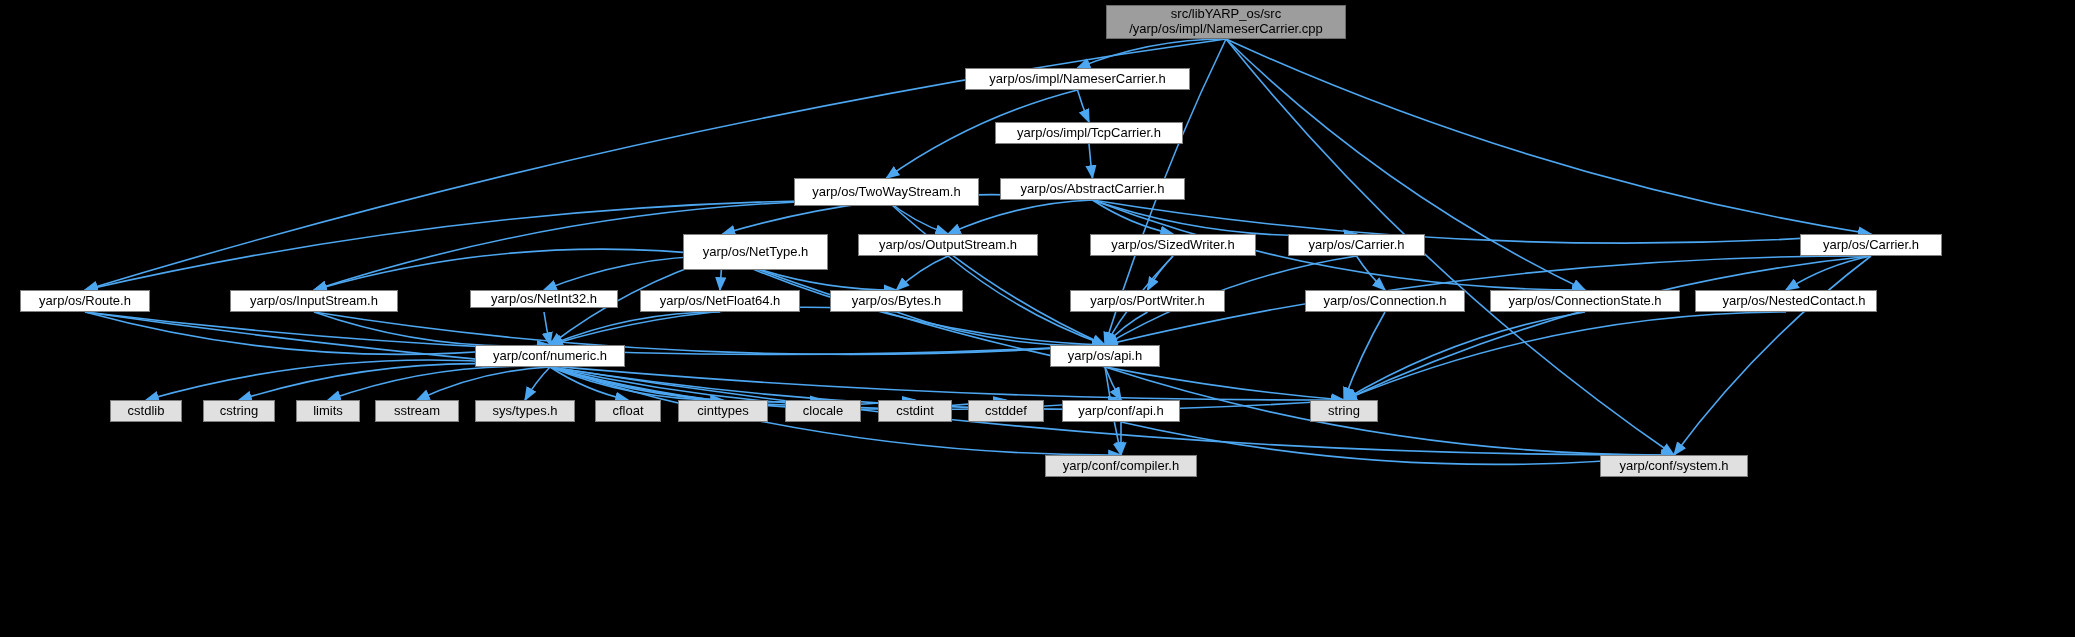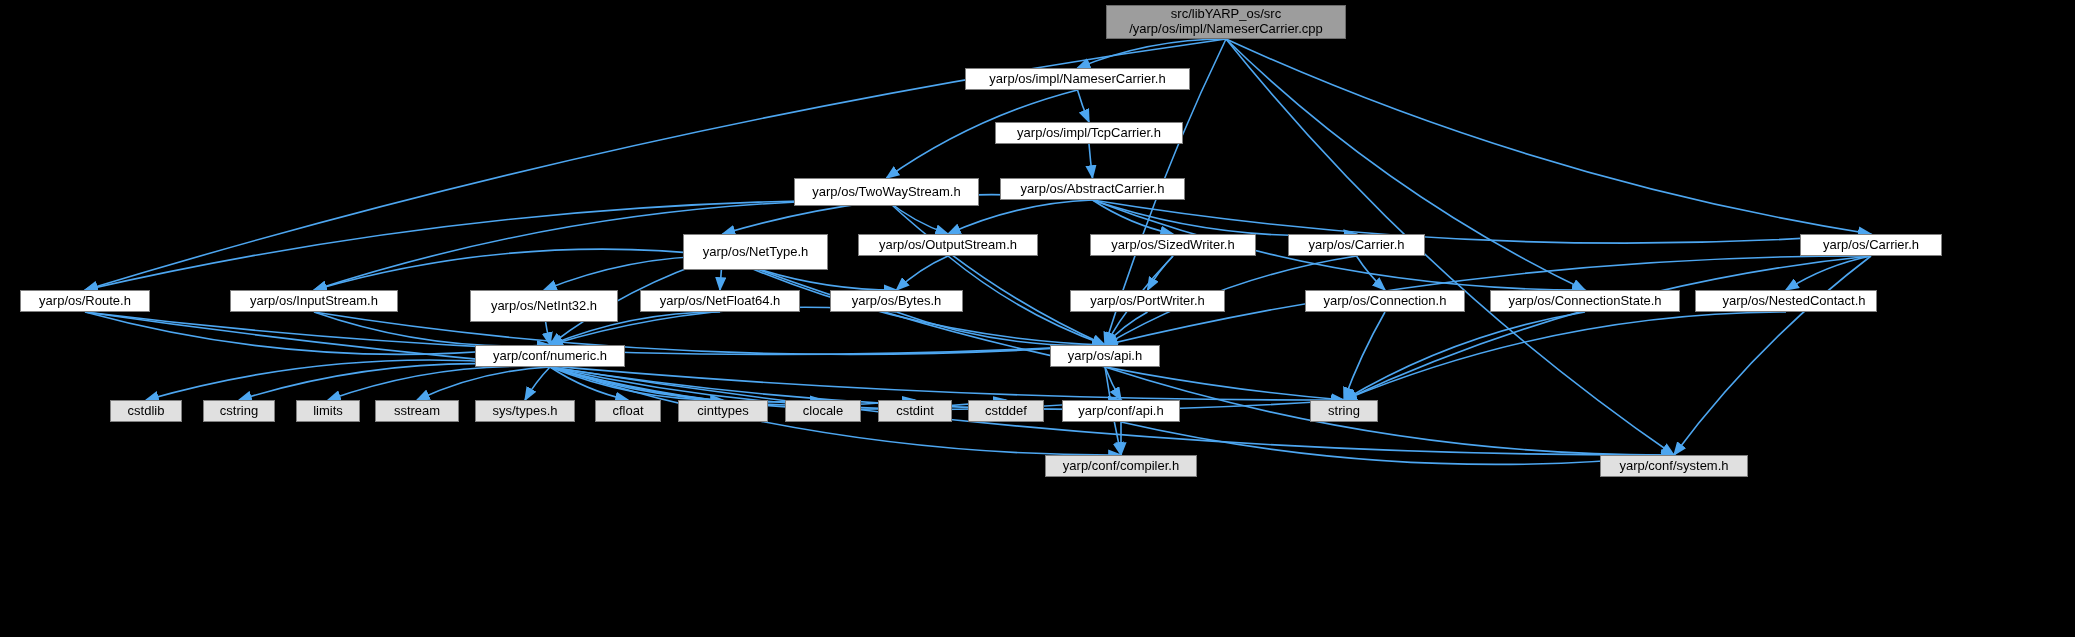--- a/index.html
+++ b/index.html
@@ -100,21 +100,21 @@
       <div class="node" style="left: 995px; top: 122px; width: 188px; height: 22px;">yarp/os/impl/TcpCarrier.h</div>
       <div class="node" style="left: 794px; top: 178px; width: 185px; height: 28px;">yarp/os/TwoWayStream.h</div>
       <div class="node" style="left: 1000px; top: 178px; width: 185px; height: 22px;">yarp/os/AbstractCarrier.h</div>
       <div class="node" style="left: 650px; top: 234px; width: 145px; height: 36px; margin-left: 33px;">yarp/os/NetType.h</div>
       <div class="node" style="left: 858px; top: 234px; width: 180px; height: 22px;">yarp/os/OutputStream.h</div>
       <div class="node" style="left: 1090px; top: 234px; width: 166px; height: 22px;">yarp/os/SizedWriter.h</div>
       <div class="node" style="left: 1288px; top: 234px; width: 137px; height: 22px;">yarp/os/Carrier.h</div>
       <div class="node" style="left: 1800px; top: 234px; width: 142px; height: 22px;">yarp/os/Carrier.h</div>
       <div class="node" style="left: 20px; top: 290px; width: 130px; height: 22px;">yarp/os/Route.h</div>
       <div class="node" style="left: 230px; top: 290px; width: 168px; height: 22px;">yarp/os/InputStream.h</div>
-      <div class="node" style="left: 470px; top: 290px; width: 148px; height: 32px;">yarp/os/NetInt32.h</div>
+      <div class="node" style="left: 470px; top: 290px; width: 148px; height: 18px;">yarp/os/NetInt32.h</div>
       <div class="node" style="left: 640px; top: 290px; width: 160px; height: 22px;">yarp/os/NetFloat64.h</div>
       <div class="node" style="left: 830px; top: 290px; width: 133px; height: 22px;">yarp/os/Bytes.h</div>
       <div class="node" style="left: 1070px; top: 290px; width: 155px; height: 22px;">yarp/os/PortWriter.h</div>
       <div class="node" style="left: 1305px; top: 290px; width: 160px; height: 22px;">yarp/os/Connection.h</div>
       <div class="node" style="left: 1490px; top: 290px; width: 190px; height: 22px;">yarp/os/ConnectionState.h</div>
       <div class="node" style="left: 1695px; top: 290px; width: 182px; height: 22px; padding-left: 21px;">yarp/os/NestedContact.h</div>
       <div class="node" style="left: 475px; top: 345px; width: 150px; height: 22px;">yarp/conf/numeric.h</div>
       <div class="node" style="left: 1050px; top: 345px; width: 110px; height: 22px;">yarp/os/api.h</div>
       <div class="node std" style="left: 110px; top: 400px; width: 72px; height: 22px;">cstdlib</div>
       <div class="node std" style="left: 203px; top: 400px; width: 72px; height: 22px;">cstring</div>

